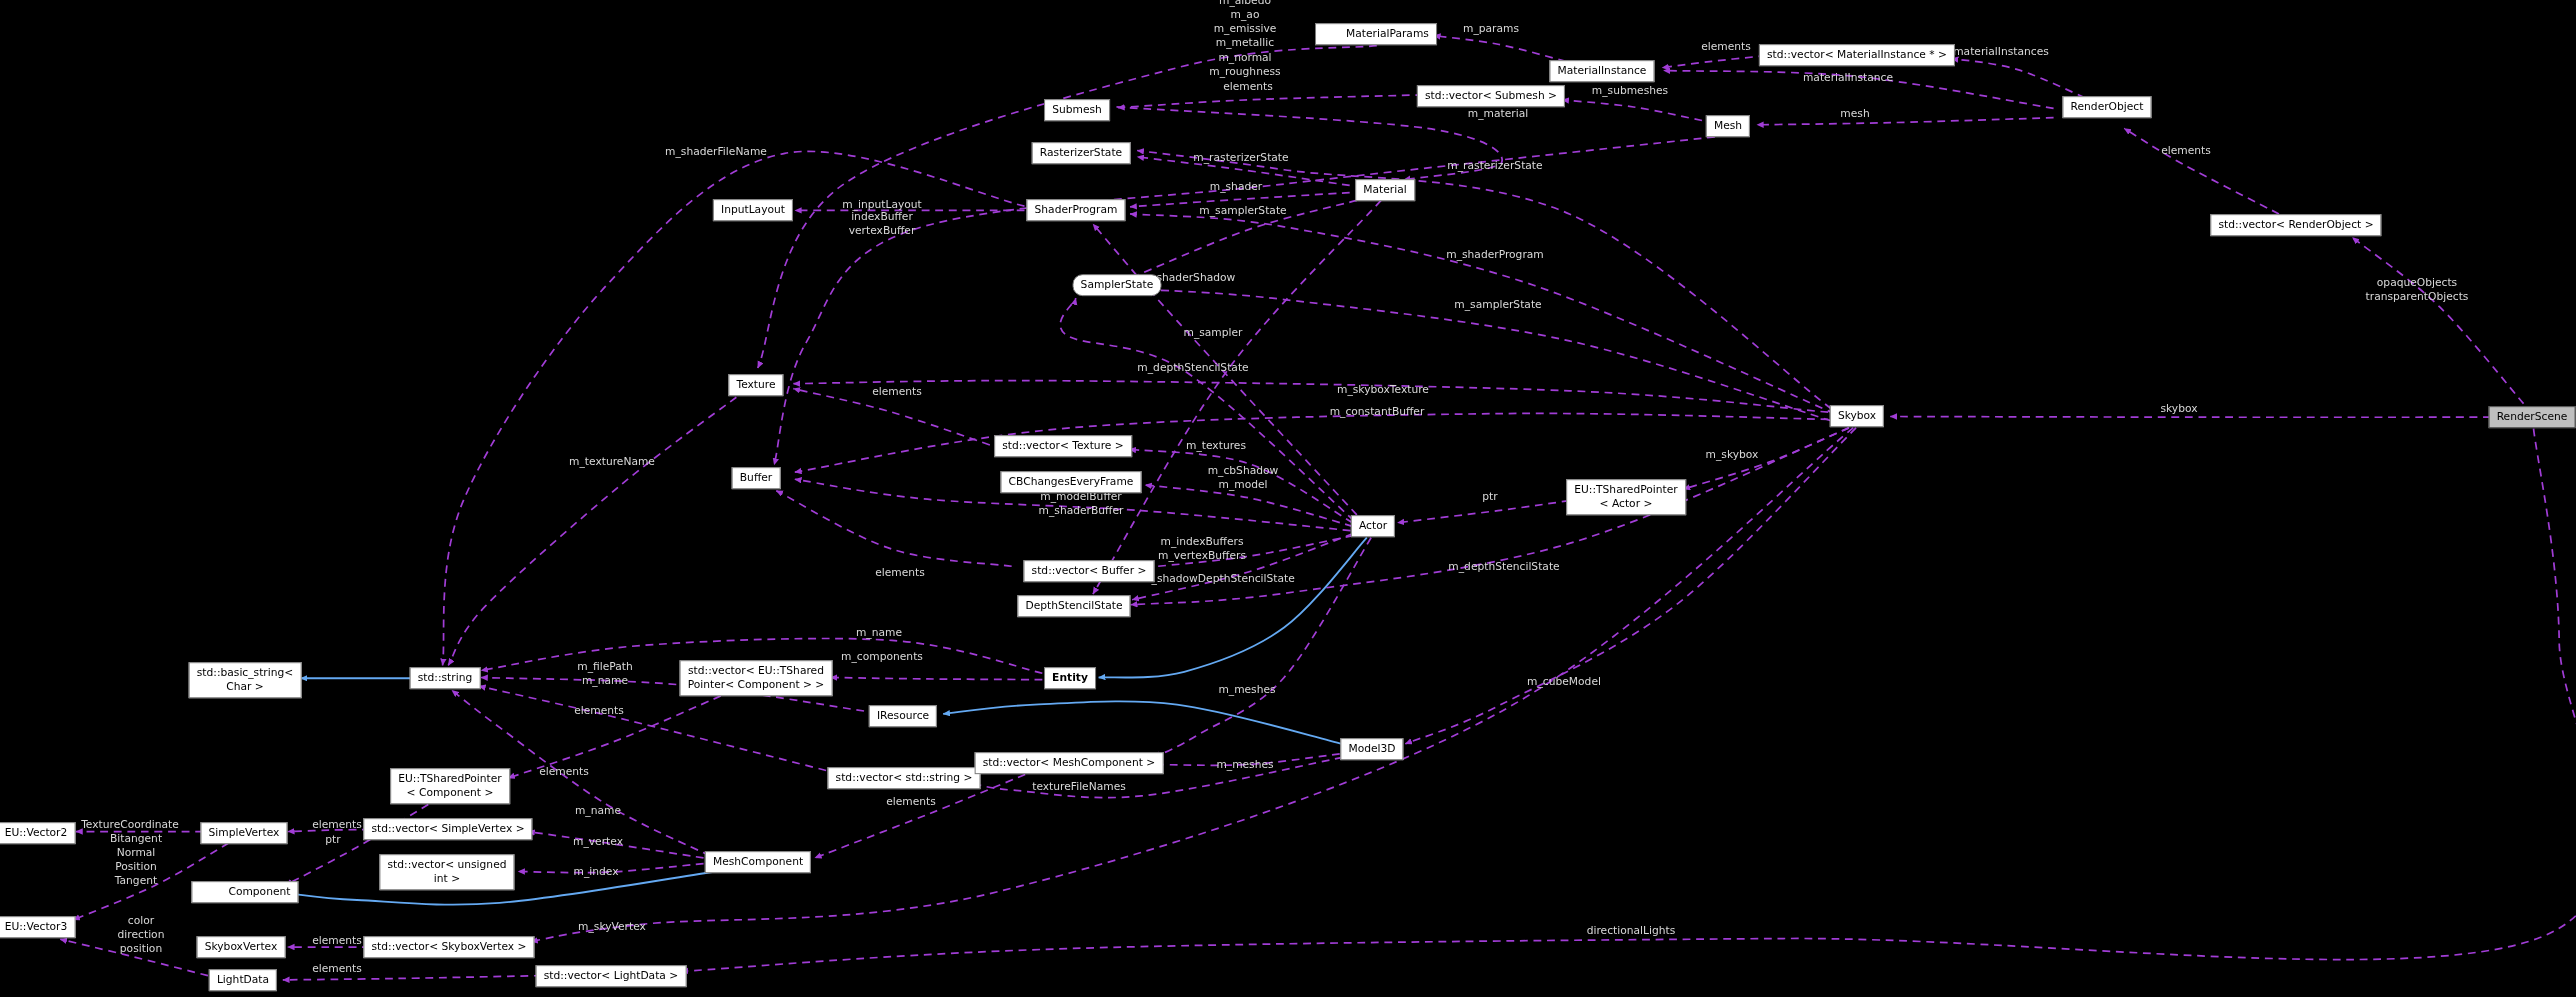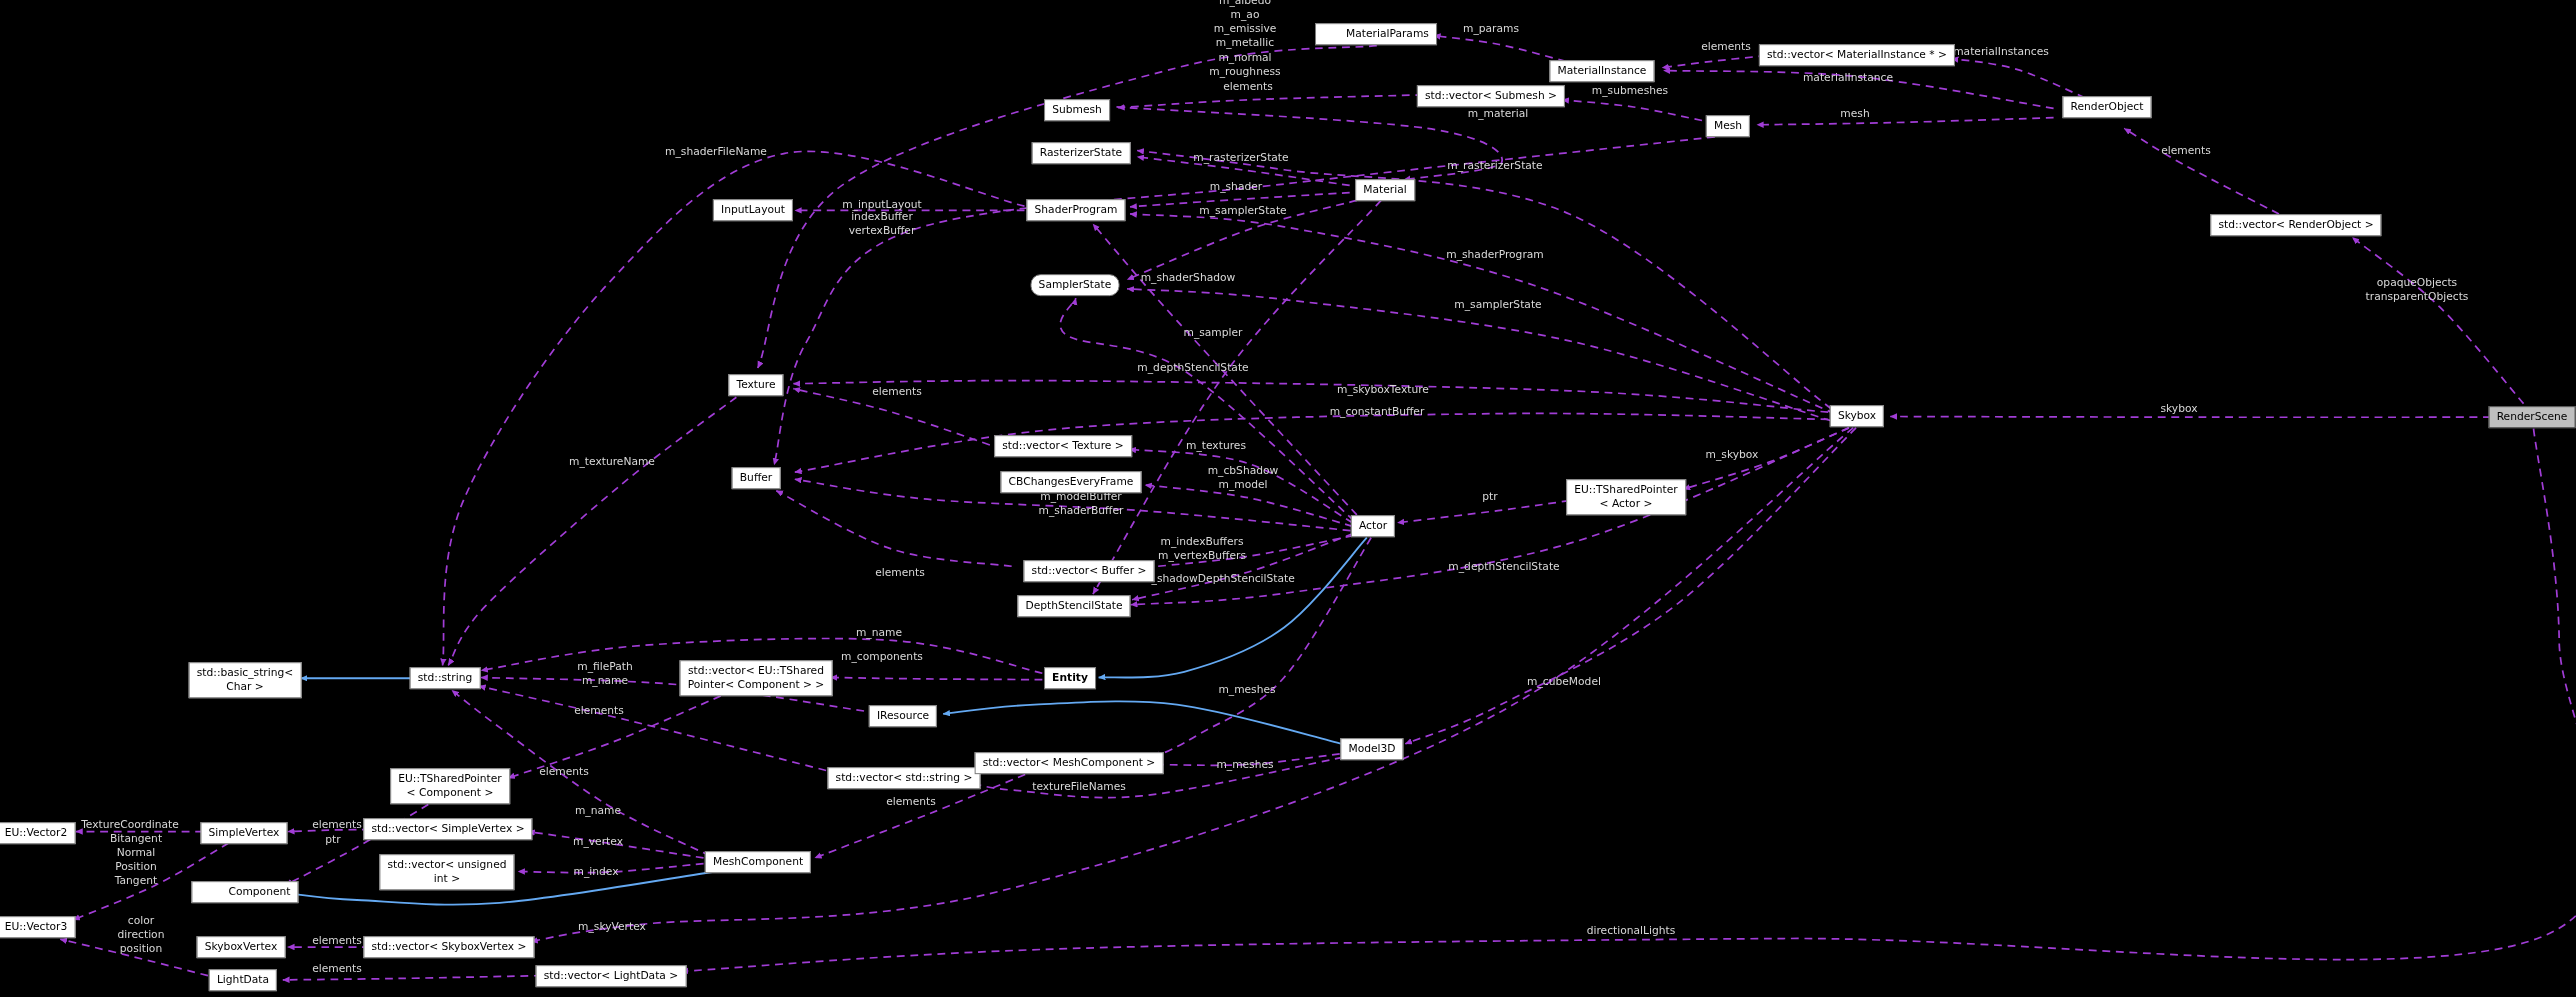--- a/index.html
+++ b/index.html
@@ -171,21 +171,21 @@
     <div class="node" style="left: 1602px; top: 71px;">MaterialInstance</div>
     <div class="node" style="left: 1857px; top: 55px;">std::vector&lt; MaterialInstance * &gt;</div>
     <div class="node" style="left: 2107px; top: 107px;">RenderObject</div>
     <div class="node" style="left: 1728px; top: 126px;">Mesh</div>
     <div class="node" style="left: 1491px; top: 96px;">std::vector&lt; Submesh &gt;</div>
     <div class="node" style="left: 1077px; top: 110px;">Submesh</div>
     <div class="node" style="left: 1385px; top: 190px;">Material</div>
     <div class="node" style="left: 1081px; top: 153px;">RasterizerState</div>
     <div class="node" style="left: 1076px; top: 210px;">ShaderProgram</div>
     <div class="node" style="left: 753px; top: 210px;">InputLayout</div>
-    <div class="node" style="left: 1075px; top: 285px; border-radius: 10px;">SamplerState</div>
+    <div class="node" style="left: 1117px; top: 285px; border-radius: 10px;">SamplerState</div>
     <div class="node" style="left: 756px; top: 385px;">Texture</div>
     <div class="node" style="left: 756px; top: 478px;">Buffer</div>
     <div class="node" style="left: 1063px; top: 446px;">std::vector&lt; Texture &gt;</div>
     <div class="node" style="left: 1071px; top: 482px;">CBChangesEveryFrame</div>
     <div class="node" style="left: 1073px; top: 571px; margin-left: 16px;">std::vector&lt; Buffer &gt;</div>
     <div class="node" style="left: 1074px; top: 606px;">DepthStencilState</div>
     <div class="node" style="left: 1373px; top: 526px;">Actor</div>
     <div class="node" style="left: 1626px; top: 497px;">EU::TSharedPointer
 &lt; Actor &gt;</div>
     <div class="node" style="left: 1857px; top: 416px;">Skybox</div>

